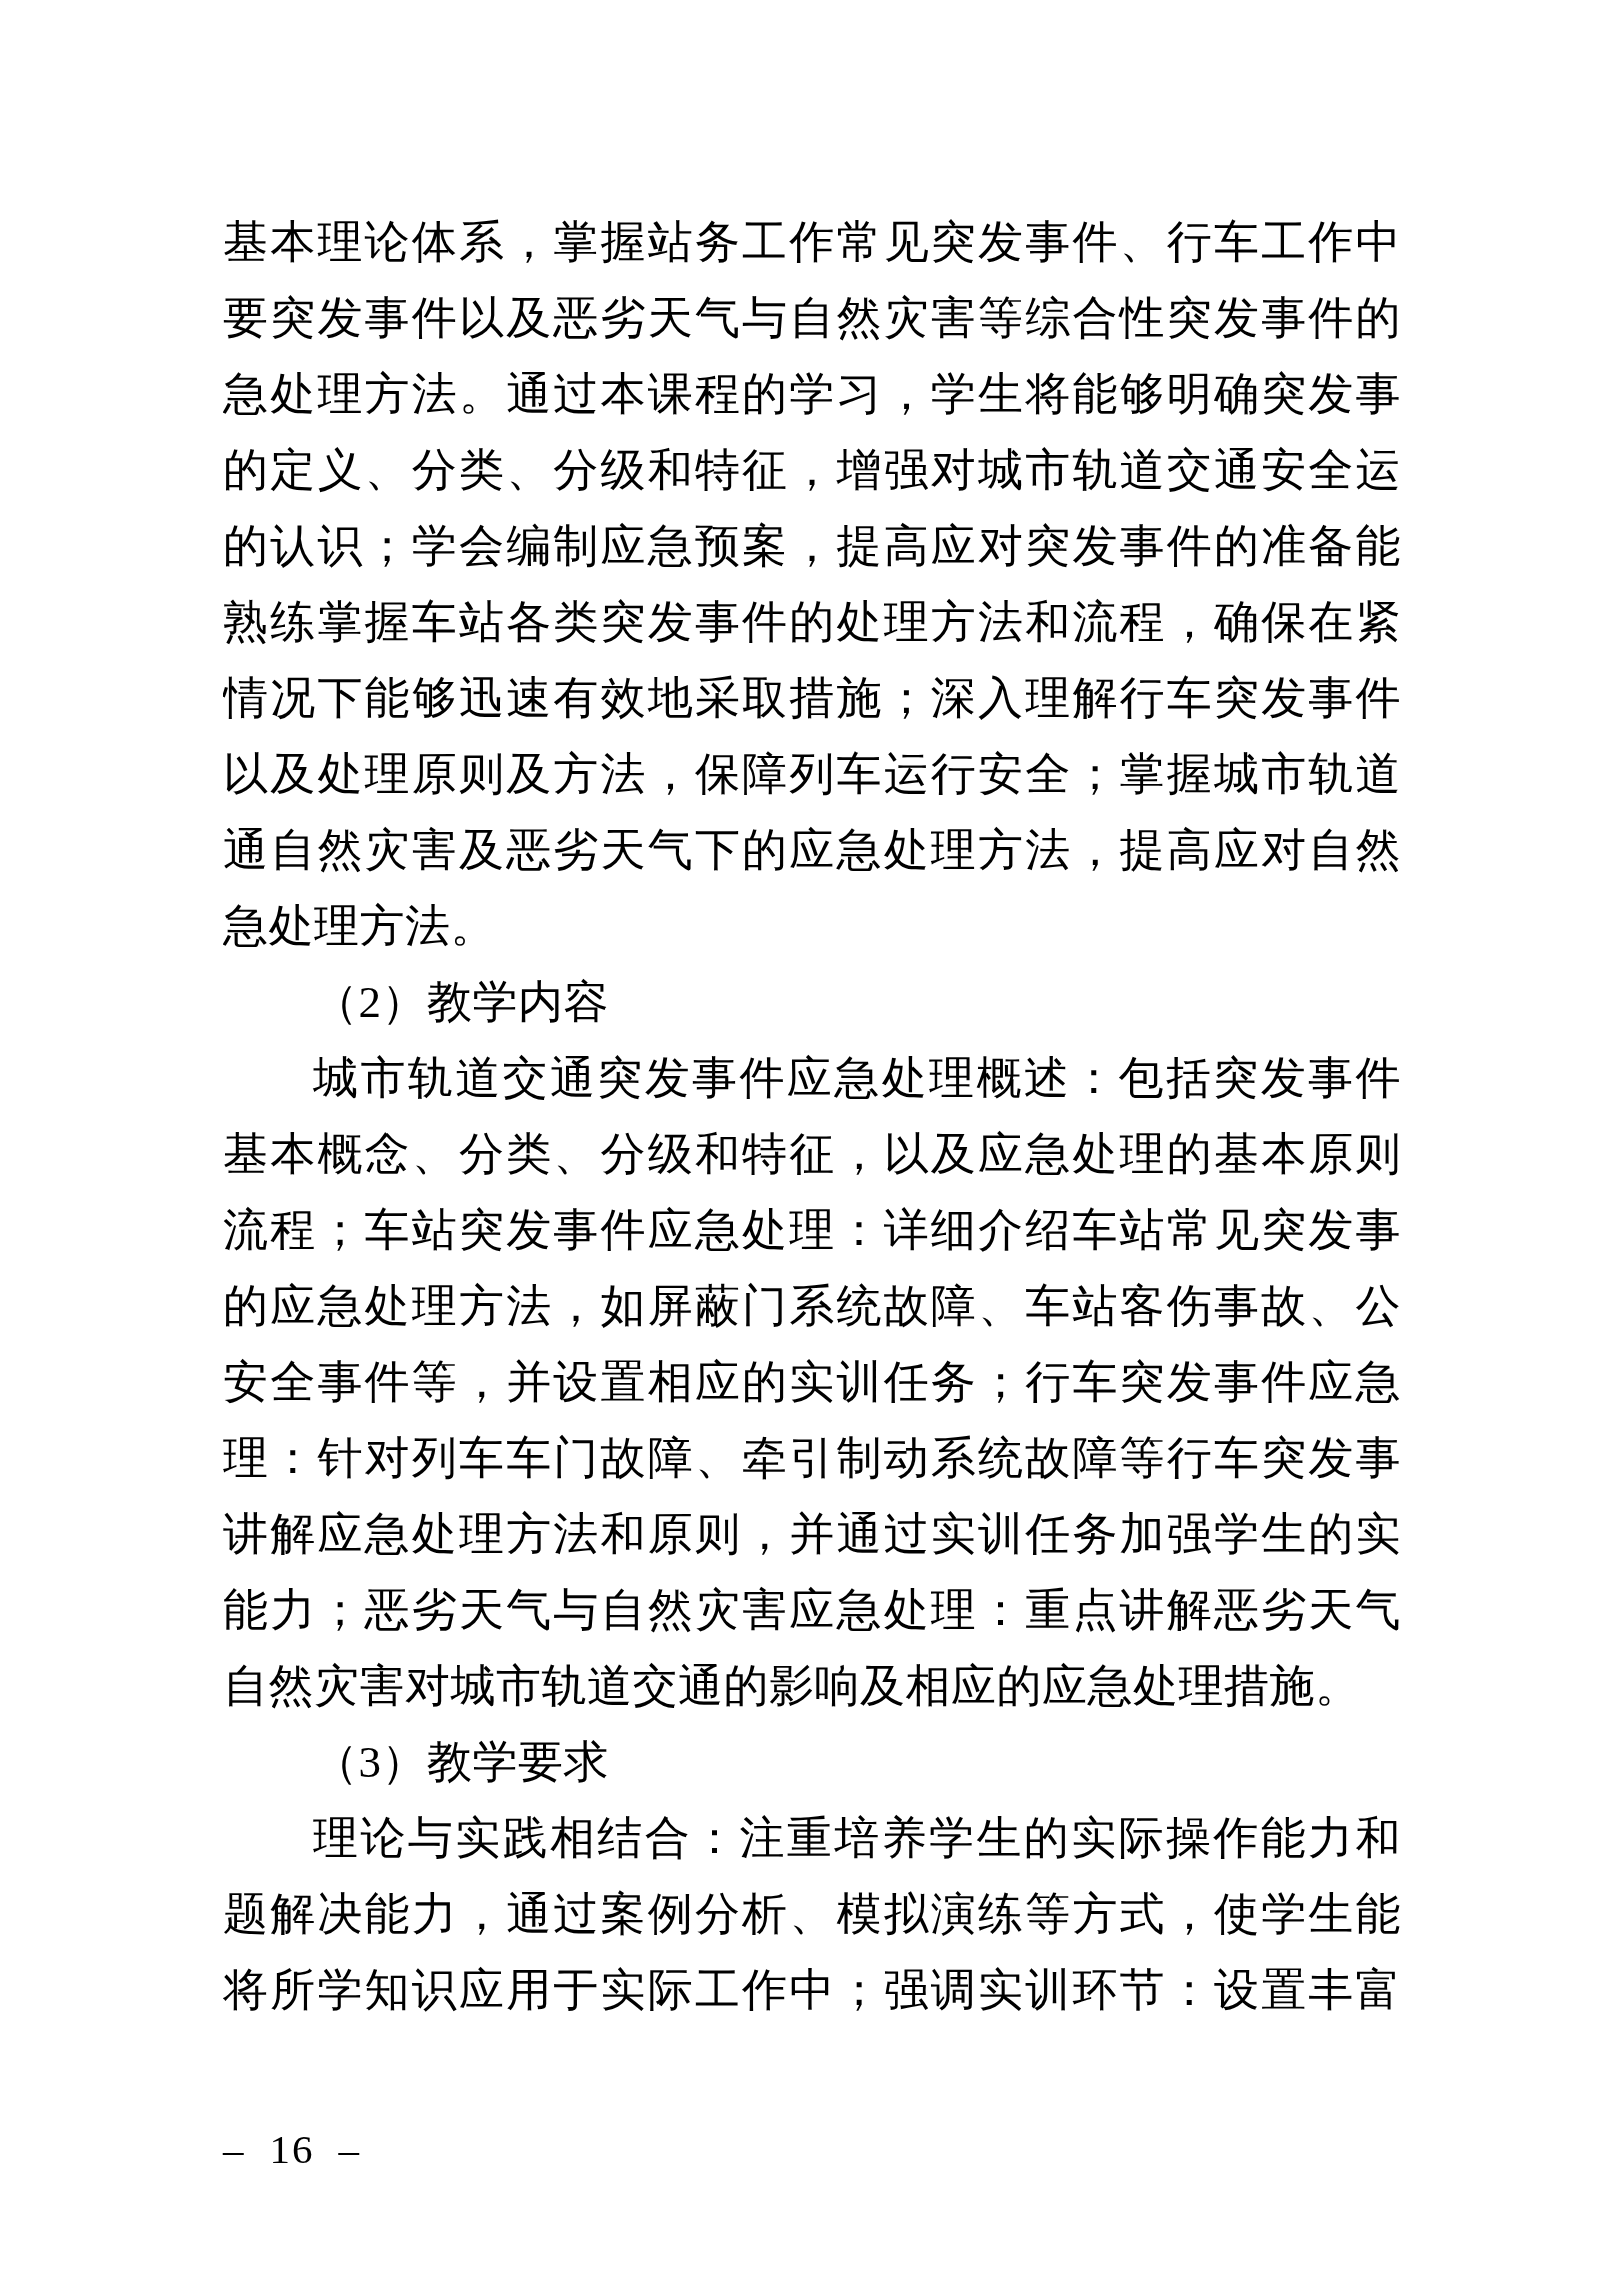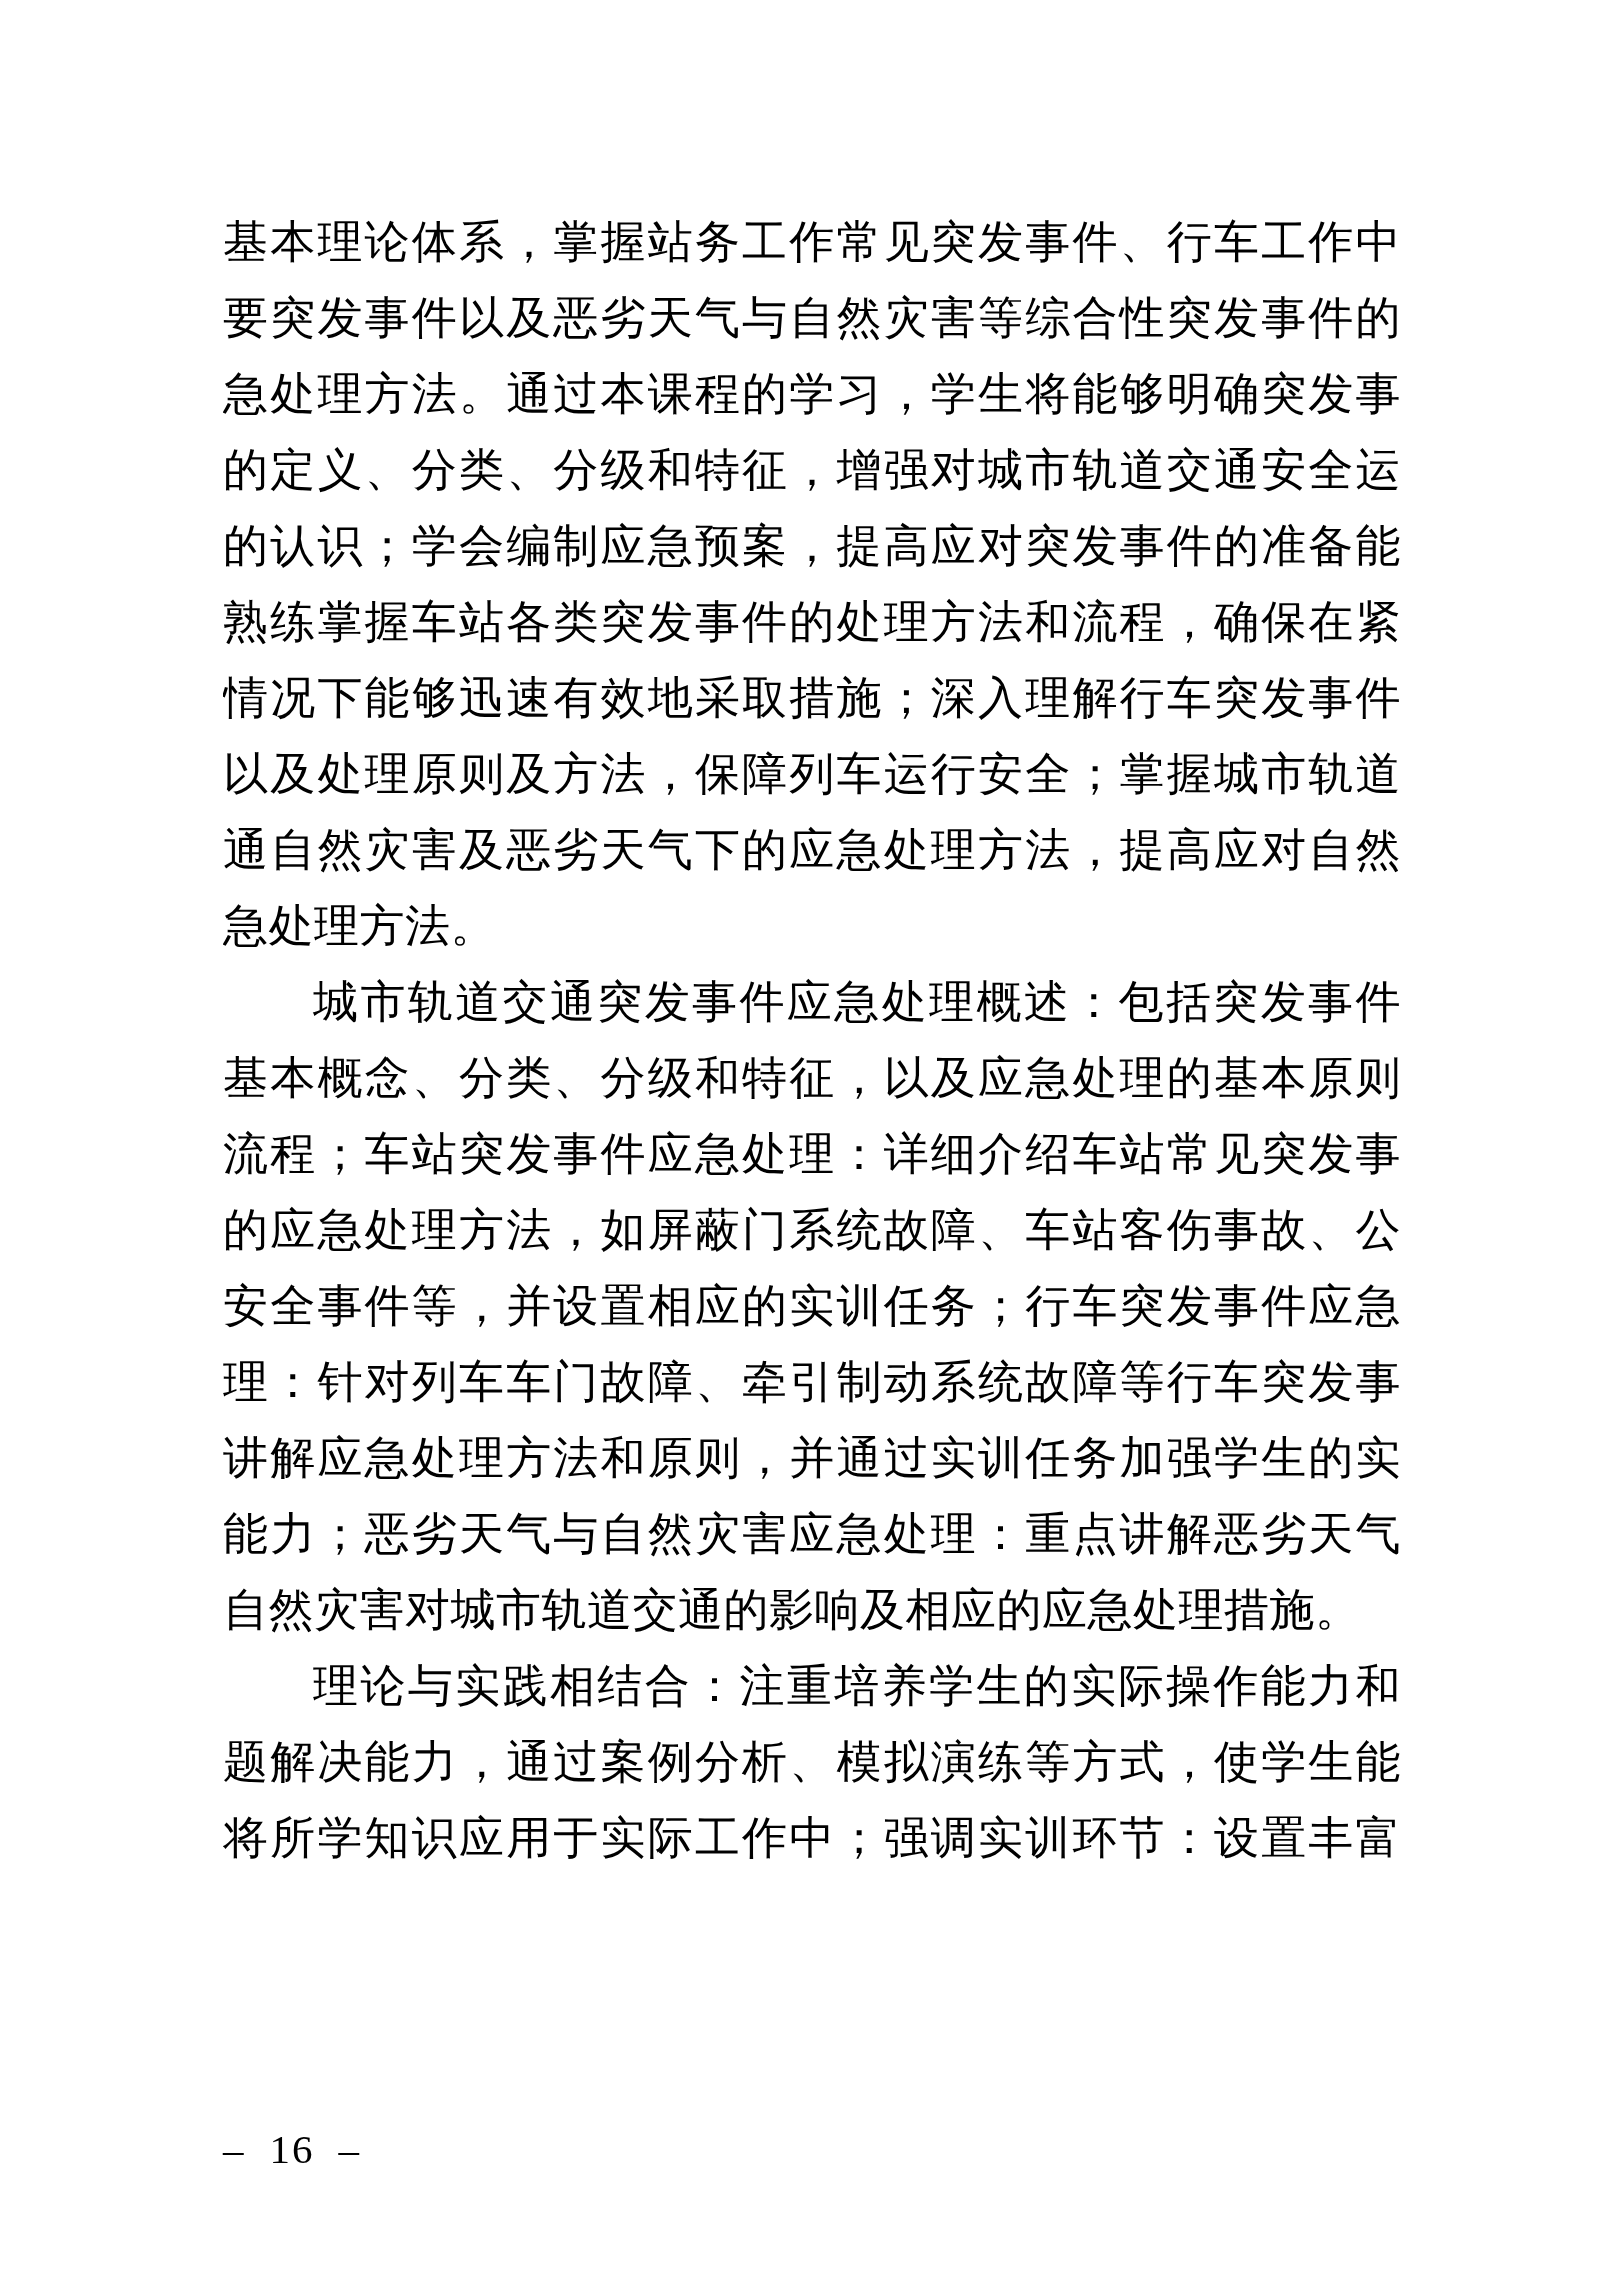--- a/index.html
+++ b/index.html
@@ -67,29 +67,31 @@
     <div class="line fill">基本理论体系，掌握站务工作常见突发事件、行车工作中重</div>
     <div class="line fill">要突发事件以及恶劣天气与自然灾害等综合性突发事件的应</div>
     <div class="line fill">急处理方法。通过本课程的学习，学生将能够明确突发事件</div>
     <div class="line fill">的定义、分类、分级和特征，增强对城市轨道交通安全运营</div>
     <div class="line fill">的认识；学会编制应急预案，提高应对突发事件的准备能力；</div>
     <div class="line fill">熟练掌握车站各类突发事件的处理方法和流程，确保在紧急</div>
     <div class="line fill">情况下能够迅速有效地采取措施；深入理解行车突发事件的</div>
     <div class="line fill">以及处理原则及方法，保障列车运行安全；掌握城市轨道交</div>
     <div class="line fill">通自然灾害及恶劣天气下的应急处理方法，提高应对自然灾</div>
     <div class="line">急处理方法。</div>
+    <div class="line indent">（2）教学内容</div>
     <div class="line indent fill">城市轨道交通突发事件应急处理概述：包括突发事件的</div>
     <div class="line fill">基本概念、分类、分级和特征，以及应急处理的基本原则和</div>
     <div class="line fill">流程；车站突发事件应急处理：详细介绍车站常见突发事件</div>
     <div class="line fill">的应急处理方法，如屏蔽门系统故障、车站客伤事故、公共</div>
     <div class="line fill">安全事件等，并设置相应的实训任务；行车突发事件应急处</div>
     <div class="line fill">理：针对列车车门故障、牵引制动系统故障等行车突发事件，</div>
     <div class="line fill">讲解应急处理方法和原则，并通过实训任务加强学生的实践</div>
     <div class="line fill">能力；恶劣天气与自然灾害应急处理：重点讲解恶劣天气和</div>
     <div class="line">自然灾害对城市轨道交通的影响及相应的应急处理措施。</div>
+    <div class="line indent">（3）教学要求</div>
     <div class="line indent fill">理论与实践相结合：注重培养学生的实际操作能力和问</div>
     <div class="line fill">题解决能力，通过案例分析、模拟演练等方式，使学生能够</div>
     <div class="line fill">将所学知识应用于实际工作中；强调实训环节：设置丰富的</div>
   </div>
 
   <div class="page-number">– 16 –</div>
 
 </div>
 
 

